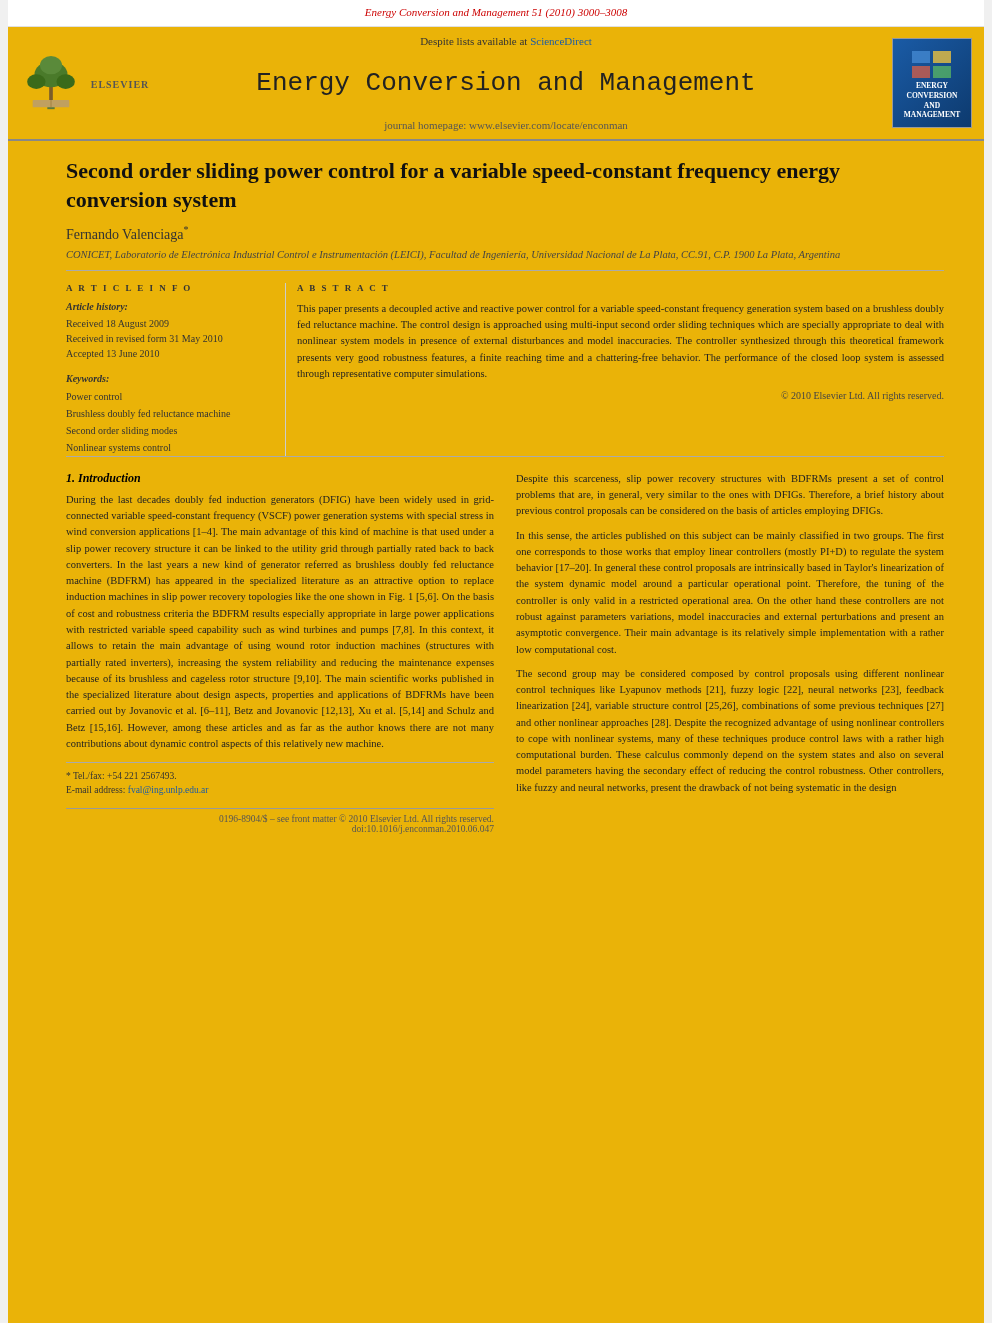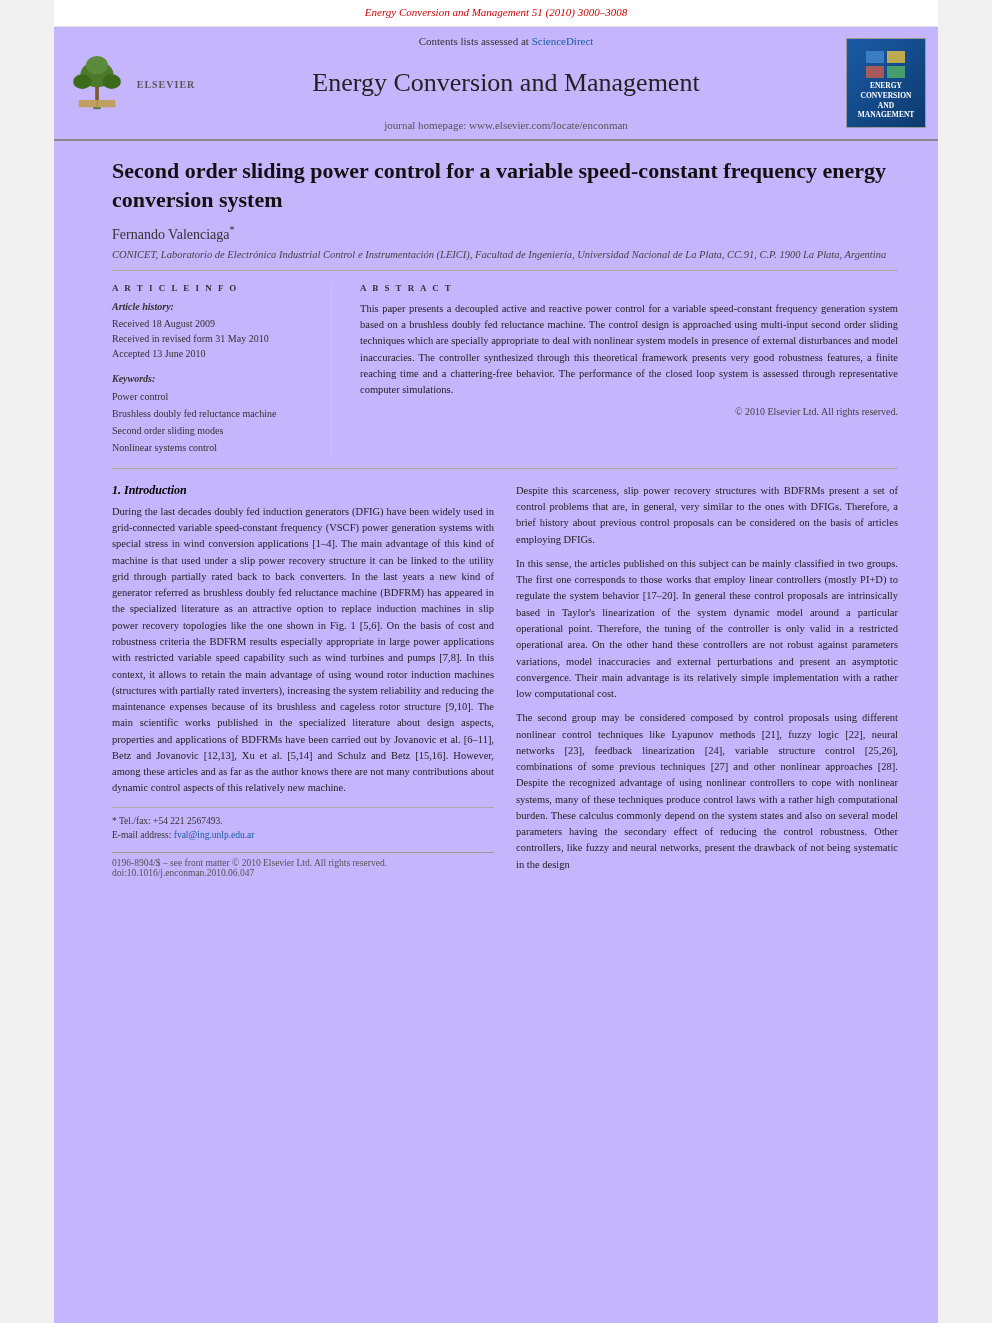--- a/index.html
+++ b/index.html
@@ -5,23 +5,23 @@
     * { margin: 0; padding: 0; box-sizing: border-box; }
     body {
       background: #f0f0f0;
       font-family: 'Times New Roman', Times, serif;
       display: flex;
       justify-content: center;
       align-items: flex-start;
       min-height: 100vh;
     }
     .page {
-      width: 884px;
+      width: 976px;
       min-height: 1323px;
-      background: #c4b5fd;
+      background: #eab308;
       padding: 0;
       position: relative;
     }
     
     .top-banner {
       background: #fff;
       border-bottom: 1px solid #e0e0e0;
       padding: 6px 0 4px 0;
       text-align: center;
     }
@@ -74,21 +74,21 @@
     }
     .science-direct-link a {
       color: #1a5ba6;
       text-decoration: none;
     }
     .journal-title-header {
       font-size: 26px;
       font-weight: normal;
       color: #222;
       margin: 21px 0;
-      font-family: Liberation Serif, serif;
+      font-family: Liberation Mono, monospace;
       text-align: center;
     }
     .journal-homepage {
       font-size: 11px;
       color: #555;
       margin-top: 4px;
     }
     .header-logo-right {
       width: 100px;
       flex-shrink: 0;
@@ -141,24 +141,24 @@
       font-size: 10.5px;
       color: #444;
       font-style: italic;
       margin-bottom: 12px;
       border-bottom: 1px solid #aaa;
       padding-bottom: 10px;
     }
     
     .two-col {
       display: flex;
-      gap: 28px;
+      gap: 11px;
       margin-bottom: 14px;
       border-bottom: 1px solid #aaa;
-      padding-bottom: 12px;
+      padding-bottom: 0;
     }
     .col-left {
       width: 220px;
       flex-shrink: 0;
       border-right: 1px solid #ccc;
       padding-right: 16px;
     }
     .col-right {
       flex: 1;
     }
@@ -240,20 +240,21 @@
       font-size: 9.5px;
       color: #333;
       line-height: 1.5;
     }
     .footer-bar {
       border-top: 1px solid #999;
       margin-top: 10px;
       padding-top: 5px;
       font-size: 9.5px;
       color: #555;
+      text-align: right;
     }
     .ref-link {
       color: #1a5ba6;
     }
   </style>
 </head>
 <body>
 
 <div class="page">
 
@@ -278,21 +279,21 @@
 
           <rect x="20" y="48" width="40" height="8" rx="1" fill="#c0a060"></rect>
           <line x1="40" y1="48" x2="40" y2="56" stroke="#a08040" stroke-width="1"></line>
         </svg>
         <div class="elsevier-label">ELSEVIER</div>
       </div>
     </div>
 
     <div class="header-center">
       <div class="science-direct-link">
-        <span>Contents lists assessed at</span>
+        <span>Despite lists available at</span>
         <a href="#">ScienceDirect</a>
       </div>
       <div class="journal-title-header">Energy Conversion and Management</div>
       <div class="journal-homepage">journal homepage: www.elsevier.com/locate/enconman</div>
     </div>
 
     <div class="header-logo-right">
       <div class="energy-logo-box">
         <svg width="50" height="35" viewBox="0 0 50 35">
           <rect x="0" y="0" width="50" height="35" fill="none"></rect>

